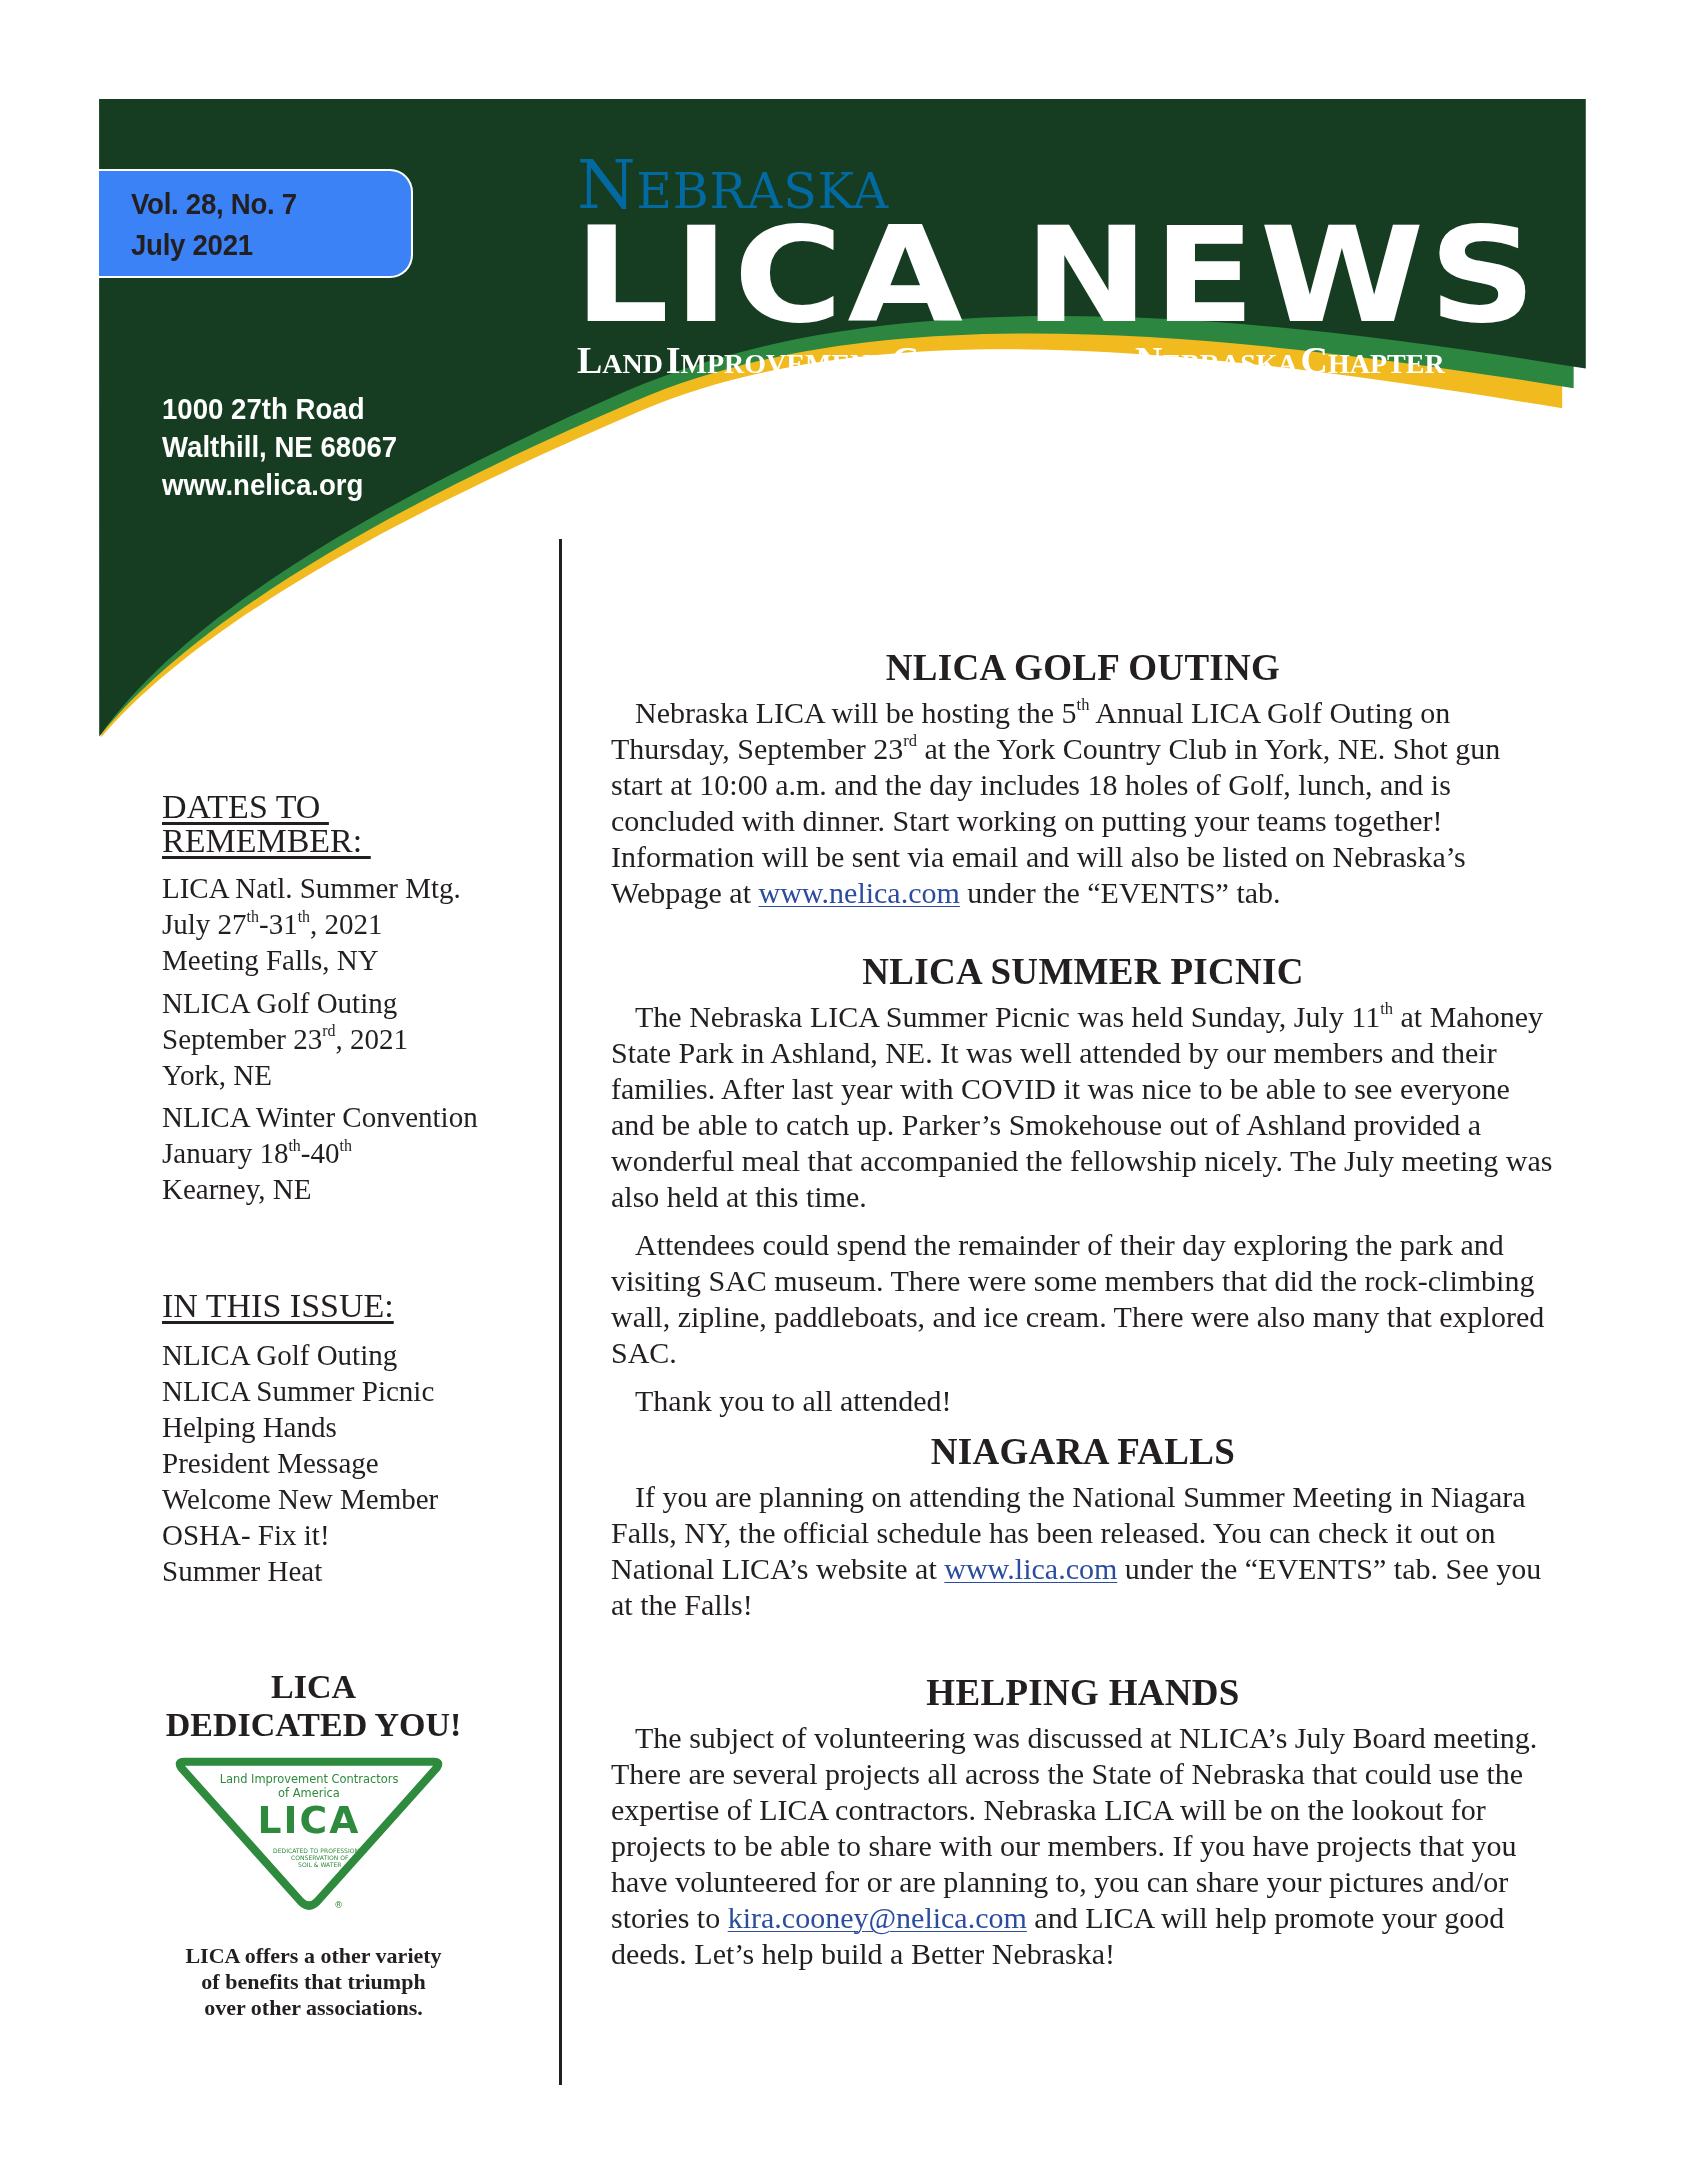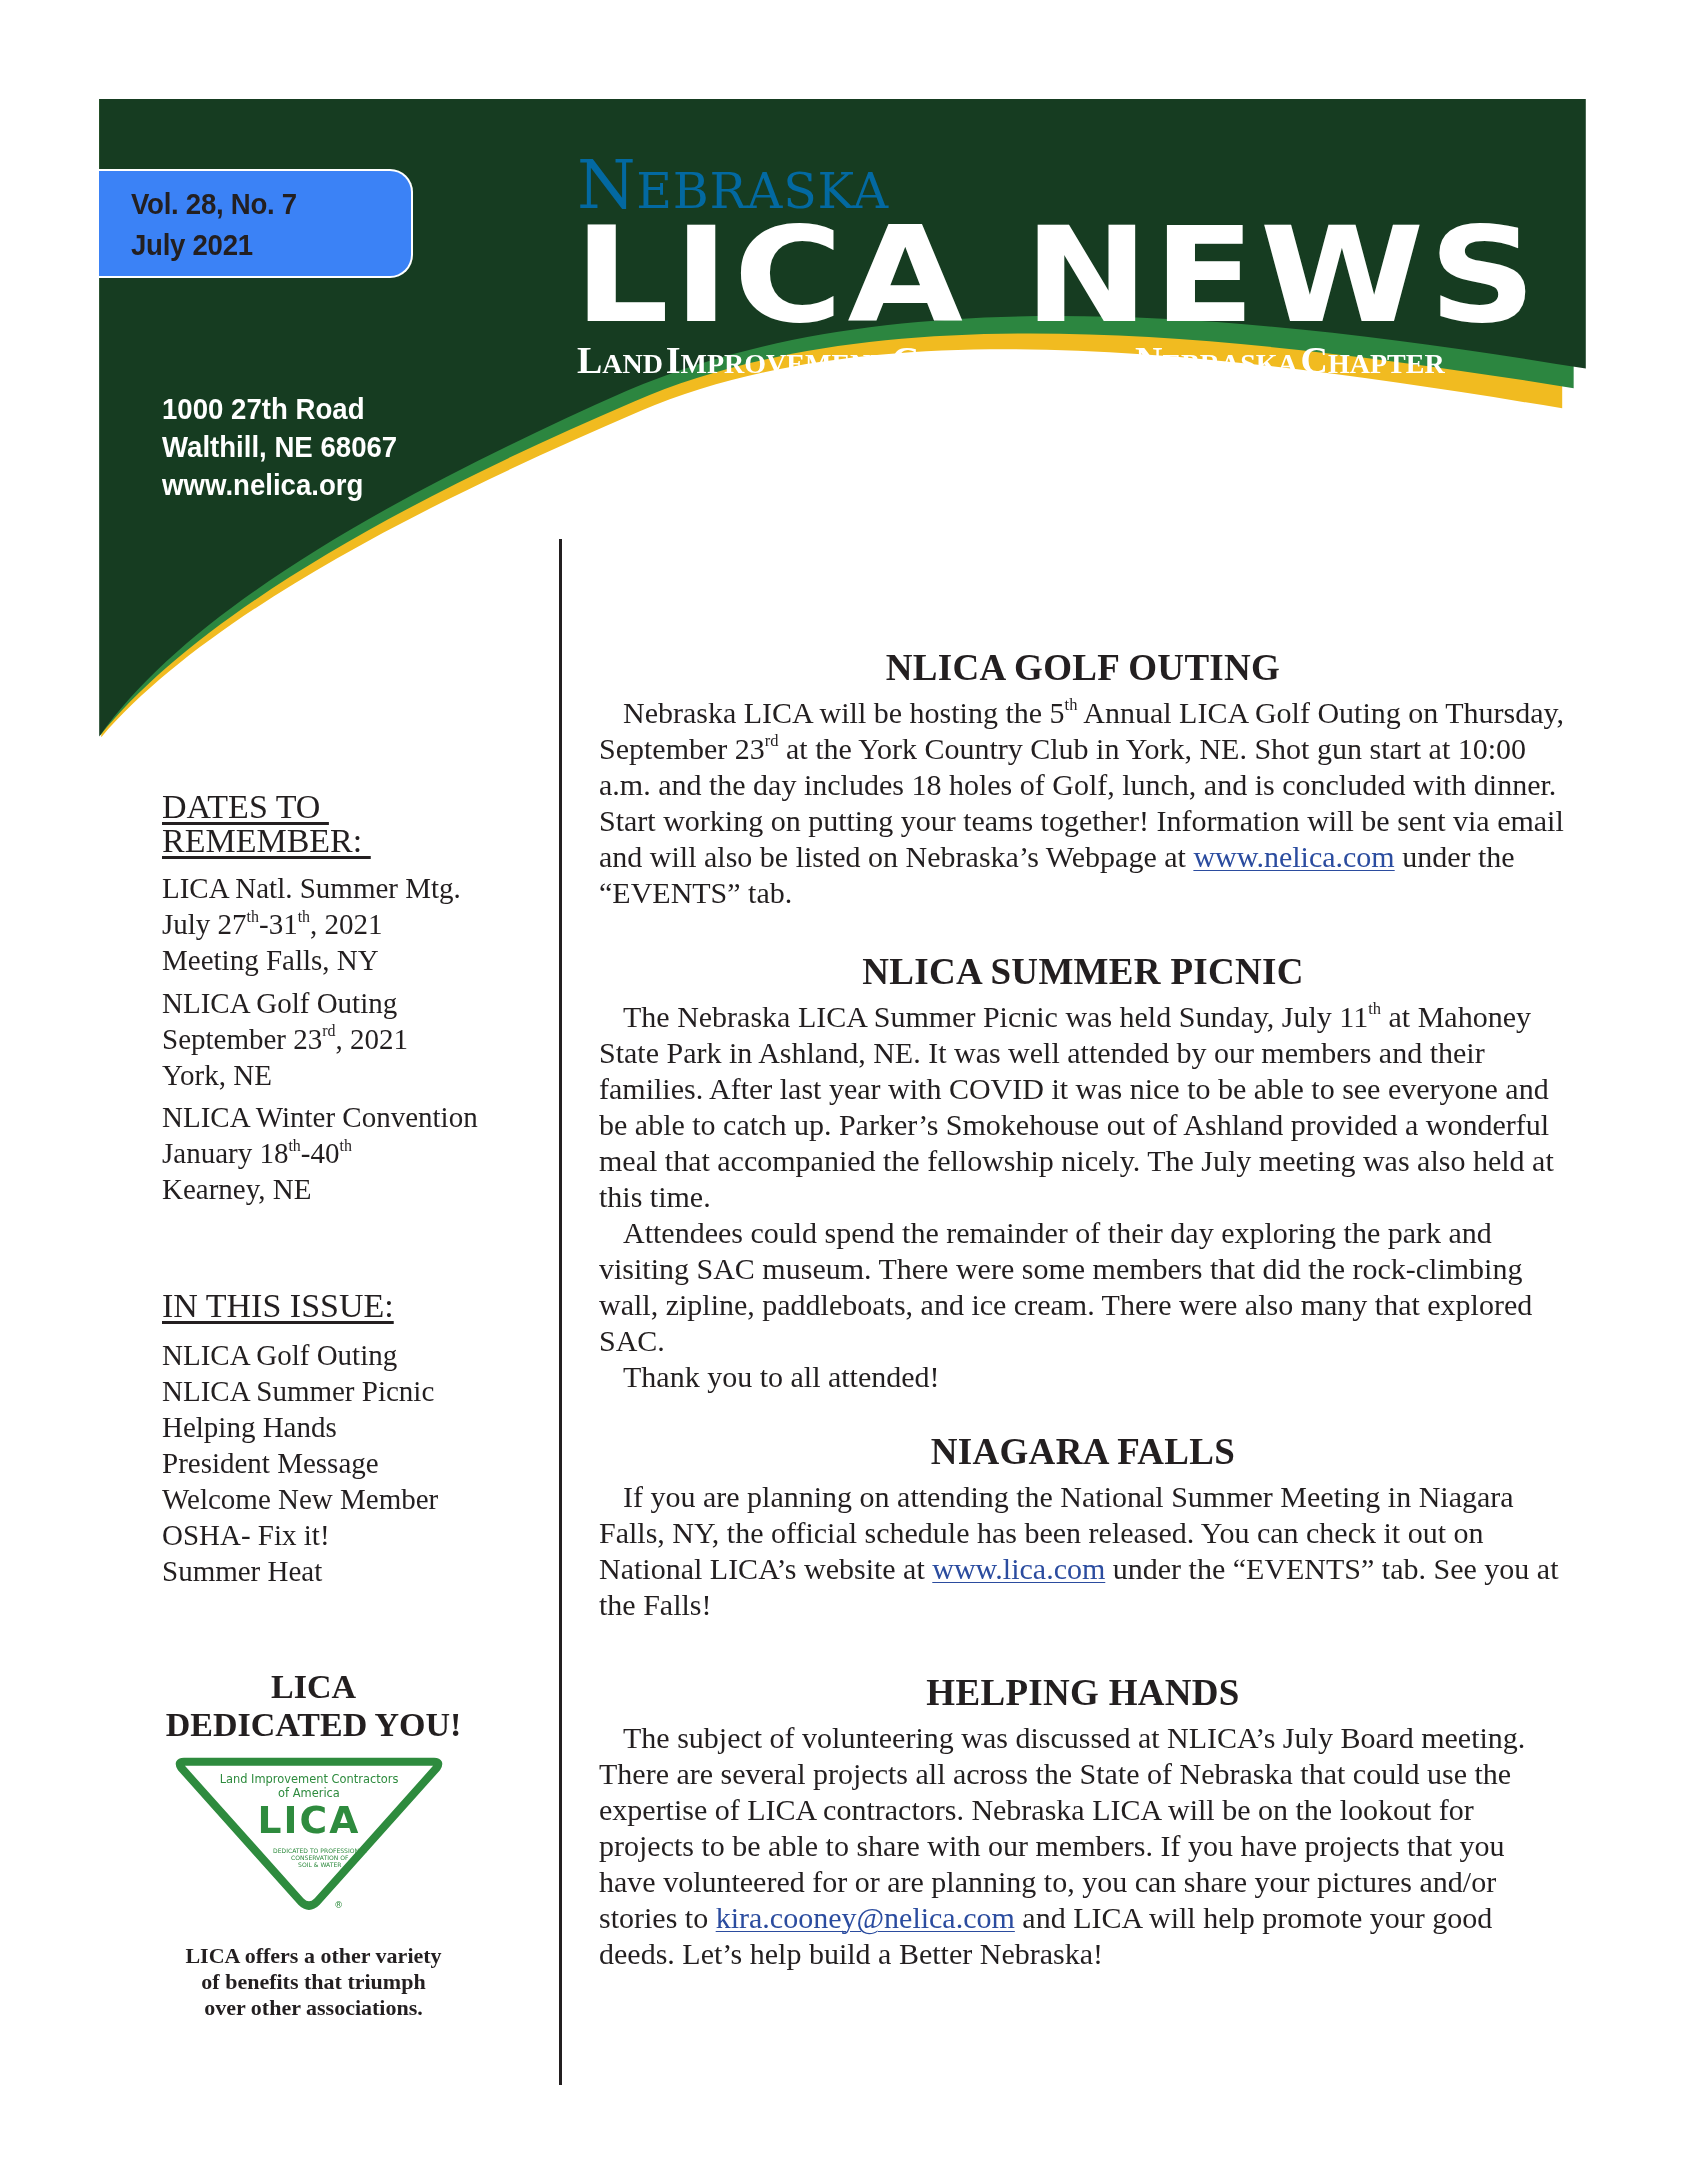--- a/index.html
+++ b/index.html
@@ -25,21 +25,21 @@
   .side-entry + .side-entry { margin-top:6.7px; }
   .side-list div { font-size:29px; line-height:36px; white-space:nowrap; }
   sup { font-size:0.55em; line-height:0; vertical-align:super; position:relative; top:-0.1em; }
   .benefits-title { position:absolute; left:155px; width:317px; top:1668px; text-align:center; font-family:"Liberation Serif", serif; font-weight:bold; font-size:34px; line-height:38px; color:#231f20; }
   .benefits-text { position:absolute; left:155px; width:317px; top:1943px; text-align:center; font-family:"Liberation Serif", serif; font-weight:bold; font-size:22px; line-height:26px; color:#231f20; }
   .logo { position:absolute; left:174px; top:1755px; width:270px; height:156px; }
 
   
   .main { position:absolute; left:599px; width:968px; font-family:"Liberation Serif", serif; color:#231f20; }
   .section-heading { text-align:center; font-weight:bold; font-size:37px; line-height:40px; margin:0; letter-spacing:0.3px; }
-  .para { font-size:30px; line-height:36px; text-indent:24px; margin:0; text-align:left; }
+  .para { font-size:30px; line-height:36px; text-indent:24px; margin:12px; text-align:left; }
   .para.cont { text-indent:24px; }
   a.link { color:#2b4c9f; text-decoration:underline; text-decoration-thickness:1.3px; text-underline-offset:2.7px; }
 </style>
 </head>
 <body>
 
 <svg id="masthead-svg" width="1685" height="748" viewBox="0 0 2500 1110">
 
   <path d="M147 147 L2318 147 L2318 606 C 1800 520, 1300 460, 950 610 C 600 760, 300 920, 150 1094 Z" fill="#f1bb20"></path>
 

